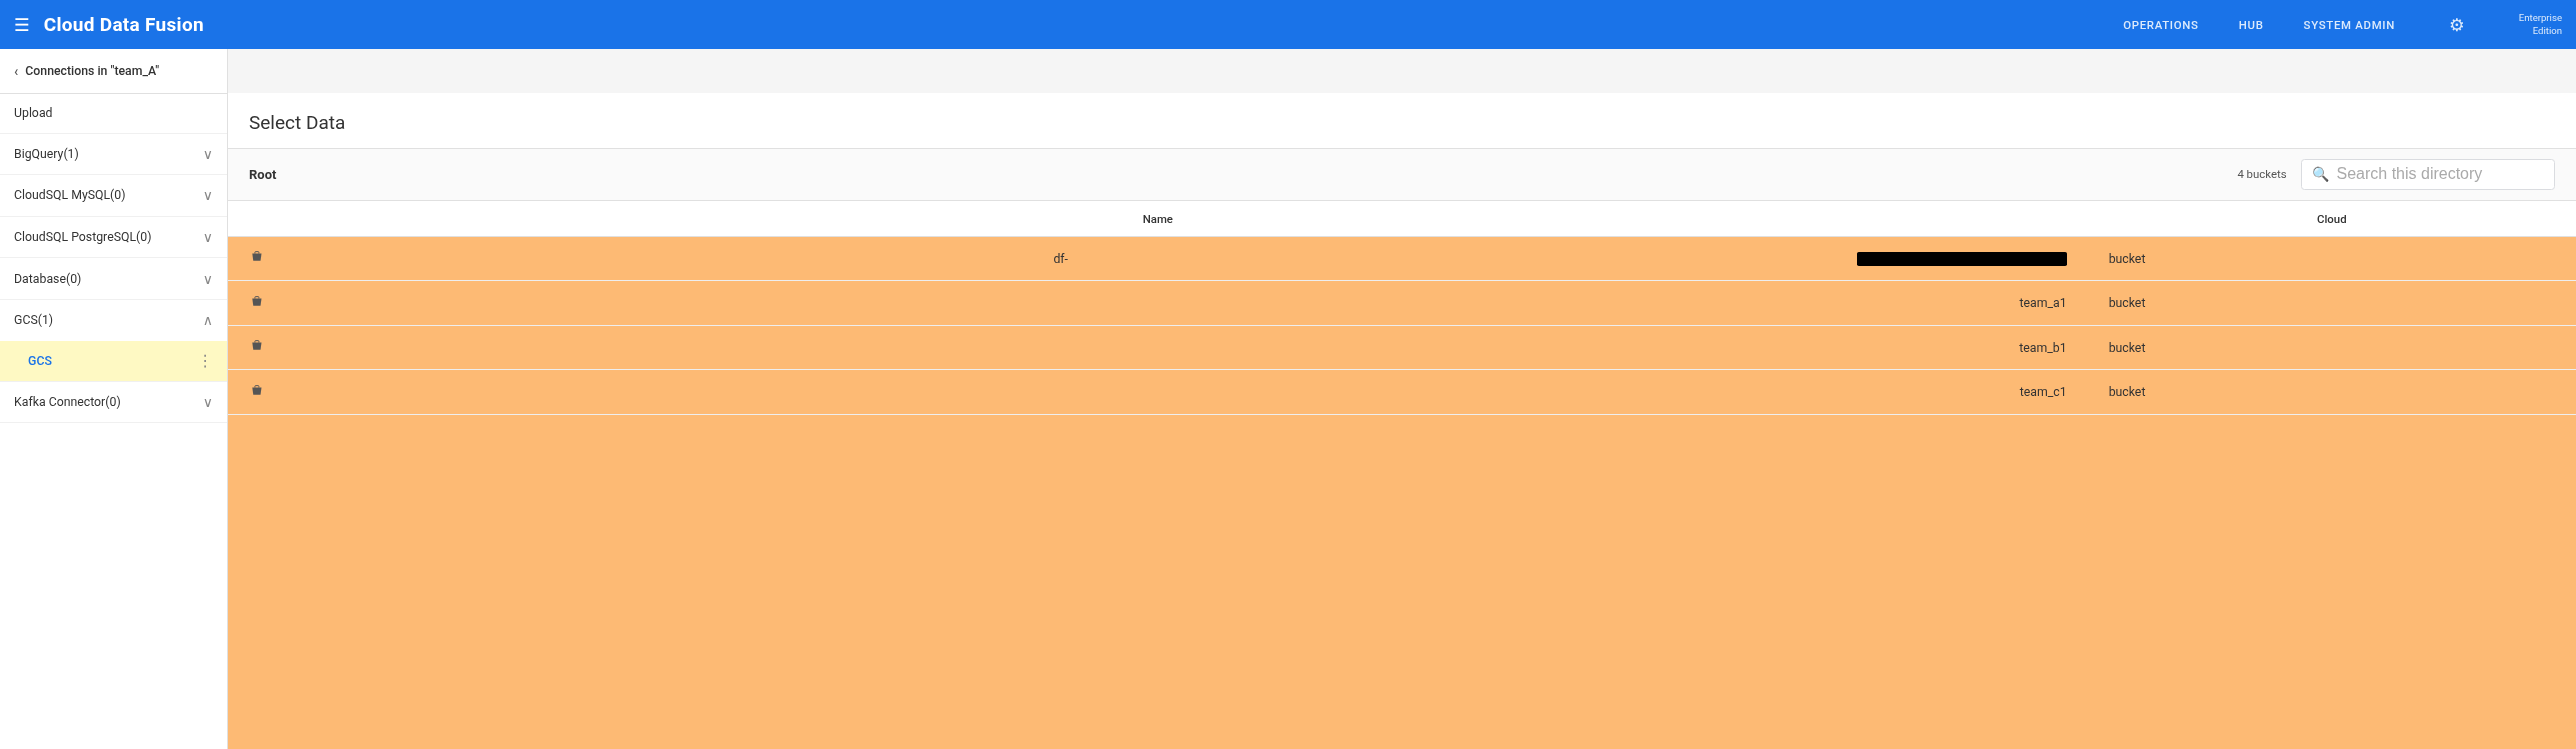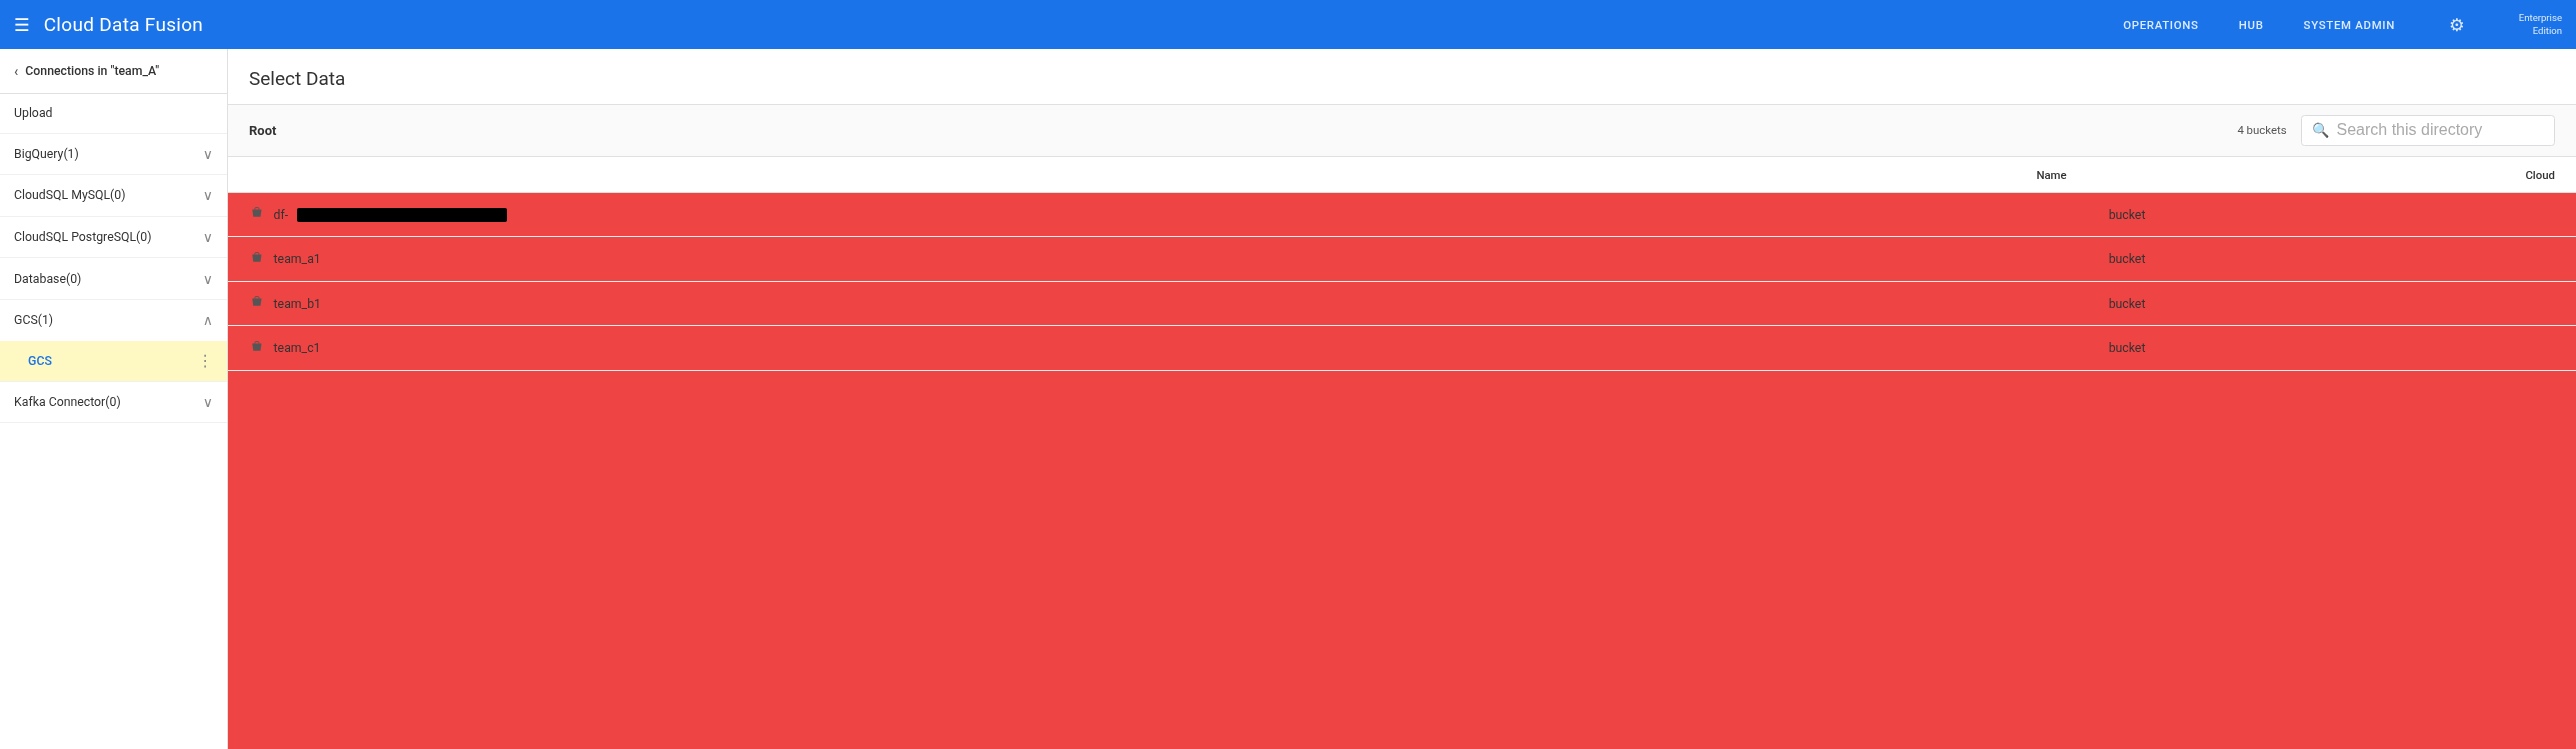--- a/index.html
+++ b/index.html
@@ -17,21 +17,21 @@
       top: 0; left: 0; right: 0;
       z-index: 100;
     }
     .top-nav .menu-icon {
       font-size: 17.5px;
       margin-right: 14px;
       cursor: pointer;
     }
     .top-nav .brand {
       font-size: 19px;
-      font-weight: 400;
+      font-weight: 700;
       letter-spacing: 0.3px;
       flex: 1;
     }
     .top-nav .nav-links {
       display: flex;
       align-items: center;
       gap: 40px;
     }
     .top-nav .nav-link {
       color: rgba(255,255,255,0.85);
@@ -109,21 +109,22 @@
       font-size: 12.3px;
       font-weight: 500;
       background: #fef9c3;
     }
     .sidebar-sub-item .more-icon { color: #888; font-size: 15.8px; }
 
     
     .main-content {
       flex: 1;
       overflow: auto;
-      background: #ef4444;
+      background: #fdba74;
+      margin-top: 44px;
     }
     .main-header {
       padding: 17.5px 21px 14px;
       border-bottom: 0.9px solid #e0e0e0;
       background: #fff;
     }
     .main-header h2 {
       font-size: 19px;
       font-weight: 400;
       color: #333;
@@ -177,40 +178,41 @@
 
     
     .data-table {
       width: 100%;
       border-collapse: collapse;
     }
     .data-table thead tr {
       border-bottom: 1.8px solid #e0e0e0;
     }
     .data-table thead th {
-      text-align: right;
+      text-align: center;
       padding: 10.5px 21px;
       font-size: 11.4px;
       font-weight: 500;
       color: #333;
       background: #fff;
     }
     .data-table tbody tr {
       border-bottom: 0.9px solid #eeeeee;
       cursor: pointer;
     }
     .data-table tbody td {
       padding: 12.3px 21px;
       font-size: 12.3px;
       color: #333;
     }
     .cell-name {
       display: flex;
       align-items: center;
       gap: 8.8px;
+      justify-content: space-between;
     }
     .redacted {
       display: inline-block;
       background: #000;
       width: 210px;
       height: 14px;
       vertical-align: middle;
       border-radius: 1.8px;
     }
   </style>

